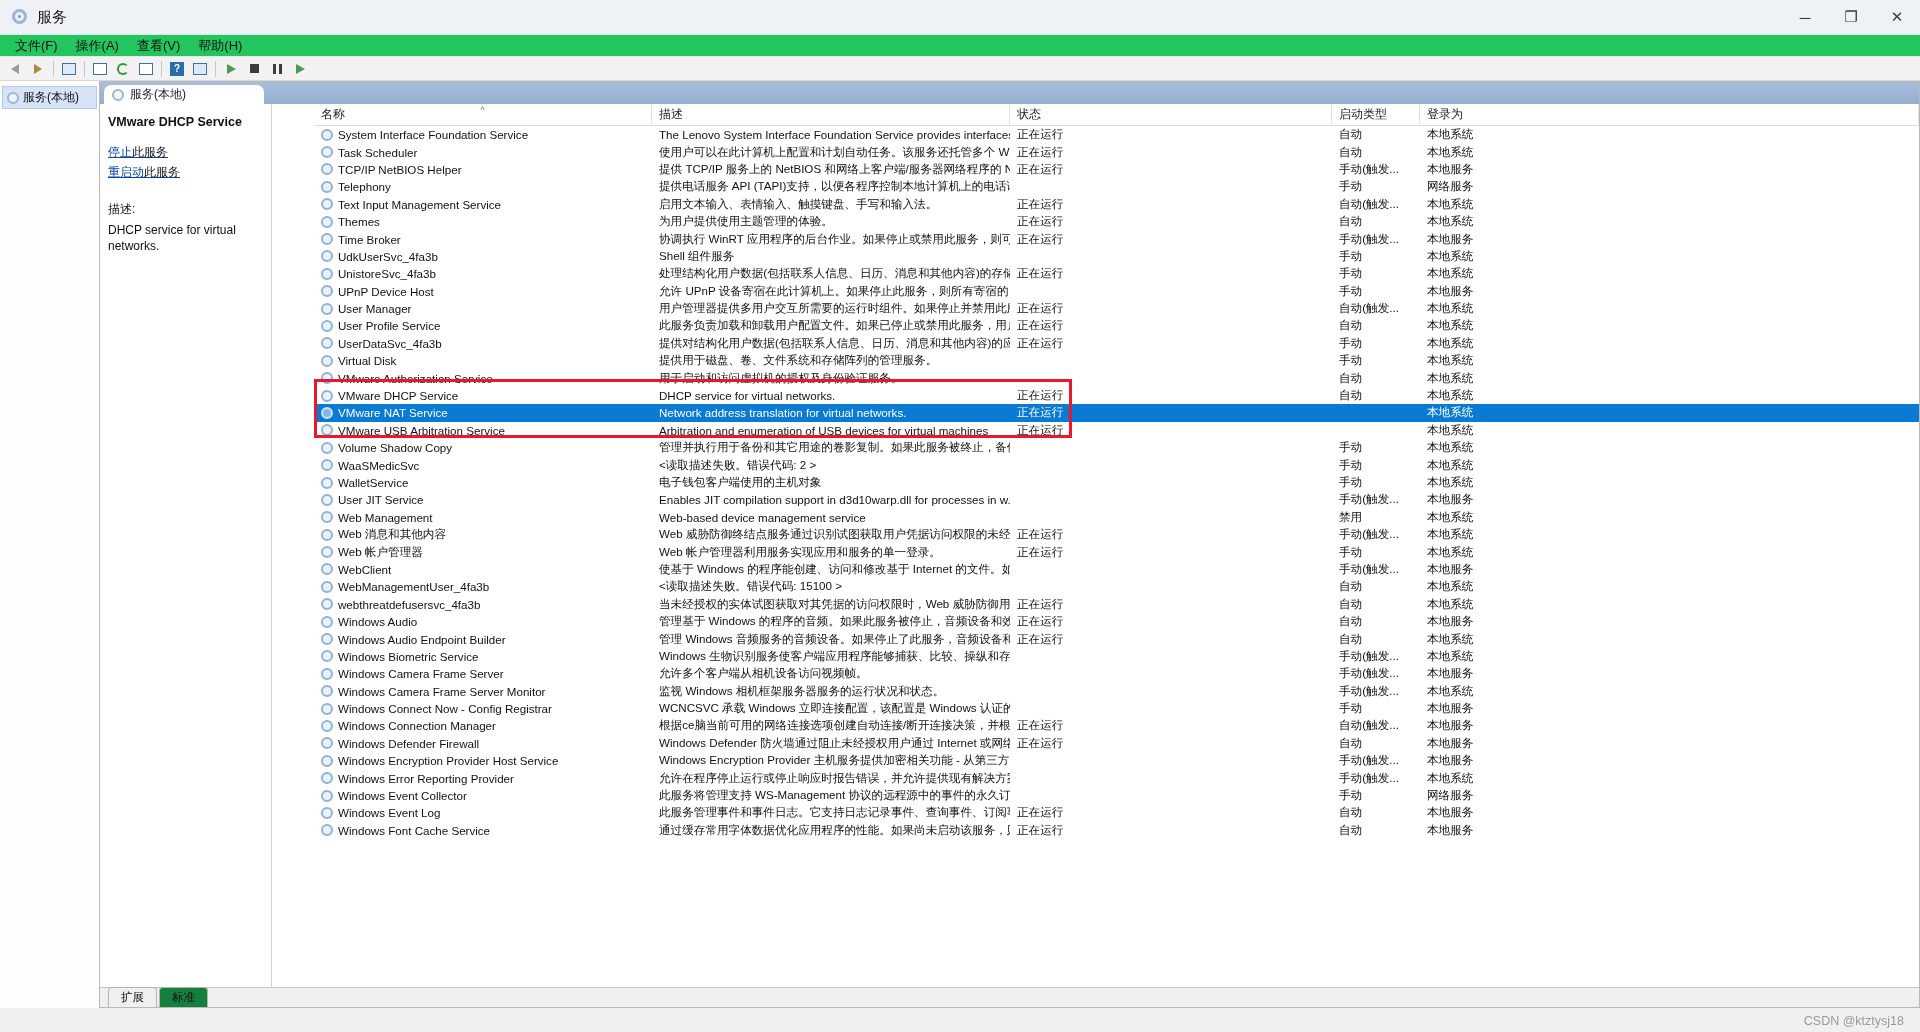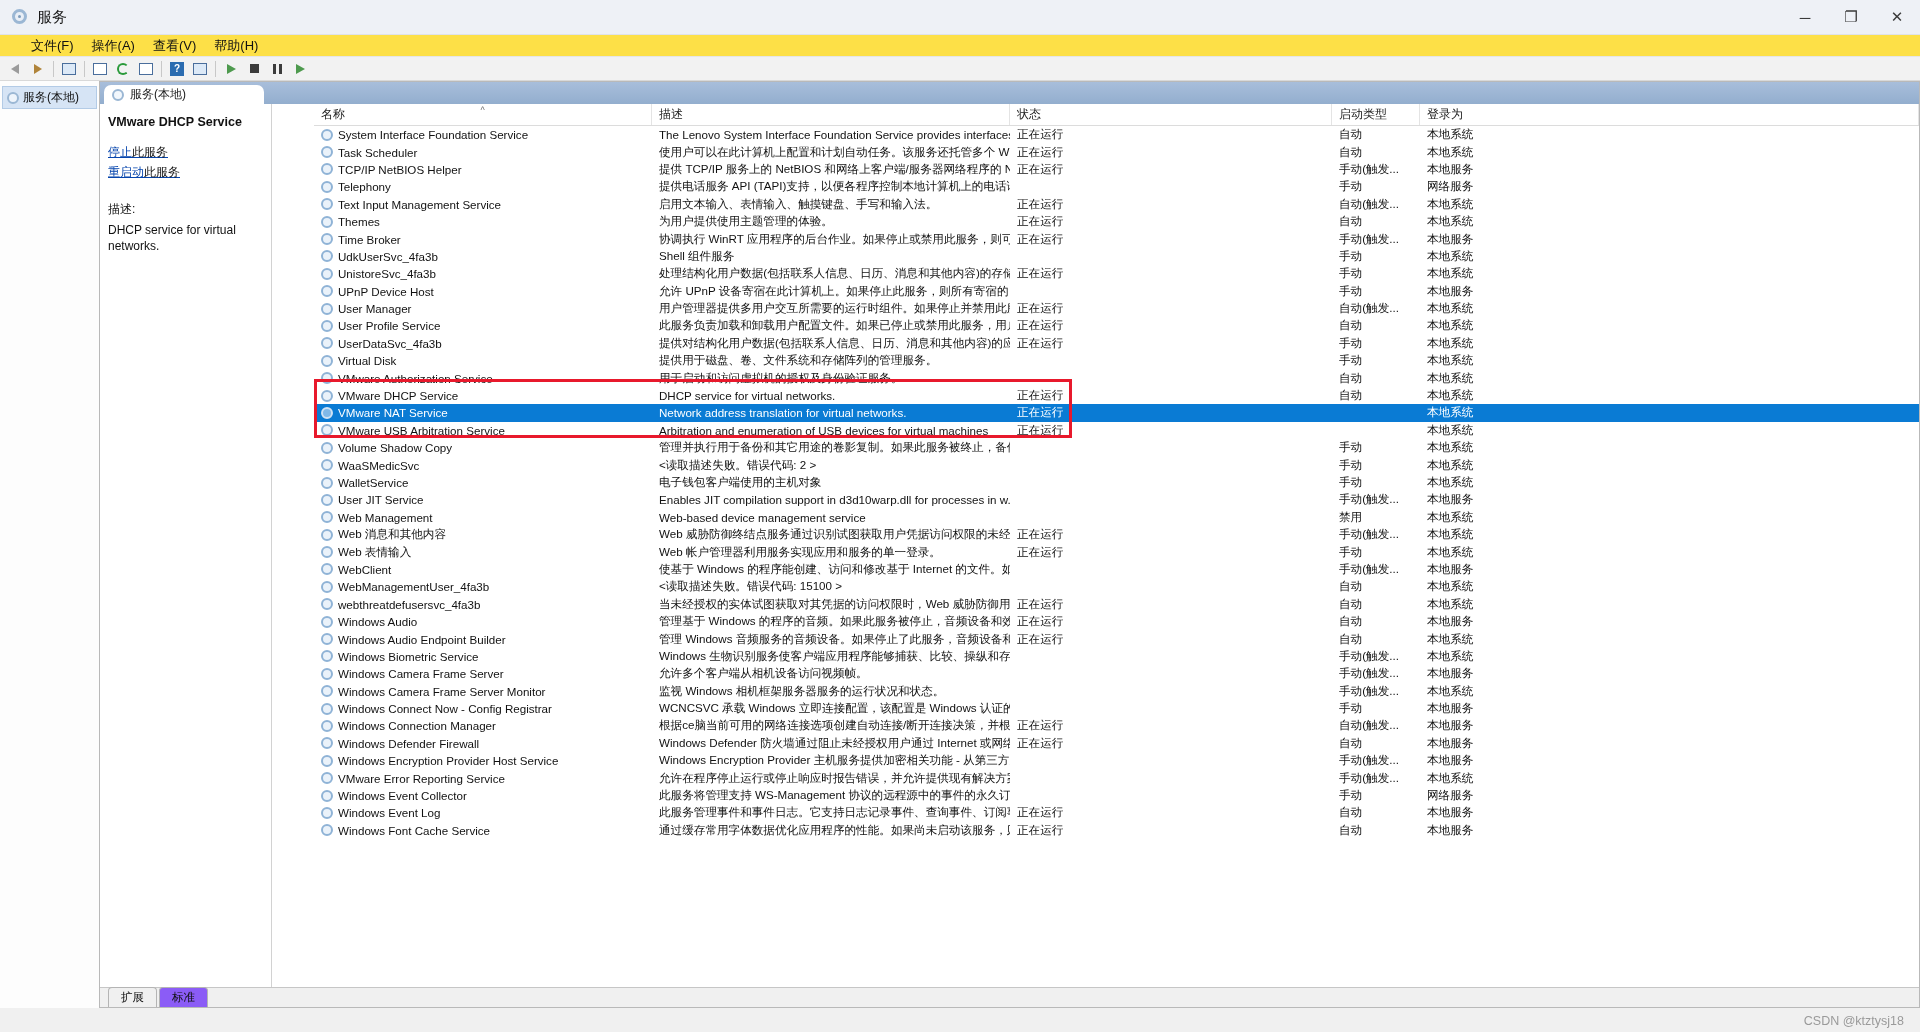--- a/index.html
+++ b/index.html
@@ -38,23 +38,23 @@
   .titlebar-spacer { flex: 1; }
   .winbtn {
     width: 46px; height: 34px; display: flex;
     align-items: center; justify-content: center;
     font-size: 15px; color: #3a3a3a;
   }
 
   
   .menubar {
     height: 22px; flex: 0 0 22px;
-    background: #fde047;
+    background: #22c55e;
     display: flex; align-items: center;
-    padding-left: 22px;
+    padding-left: 6px;
     border-bottom: 1px solid #e6e6e6;
   }
   .menu-item {
     font-size: 13px; color: #111;
     padding: 2px 9px; cursor: default;
   }
 
   
   .toolbar {
     height: 24px; flex: 0 0 24px;
@@ -238,21 +238,21 @@
     padding-left: 8px; gap: 2px;
     border-top: 1px solid #c6c6c6;
   }
   .btab {
     font-size: 11.5px; color: #111;
     padding: 2px 12px 2px 12px;
     background: #f0f0f0;
     border: 1px solid #b4b4b4; border-bottom: none;
     border-radius: 4px 4px 0 0;
   }
-  .btab.active { background: #8b5cf6; }
+  .btab.active { background: #15803d; }
 
   .statusbar {
     height: 24px; flex: 0 0 24px;
     background: #f0f0f0;
     position: relative;
   }
   .watermark {
     position: absolute; right: 16px; bottom: 4px;
     font-size: 12.5px; color: #9a9a9a;
   }
@@ -599,21 +599,21 @@
                   <span>Web 消息和其他内容</span>
                 </div>
                 <div class="cell c-desc">Web 威胁防御终结点服务通过识别试图获取用户凭据访问权限的未经授权...</div>
                 <div class="cell c-status">正在运行</div>
                 <div class="cell c-start">手动(触发...</div>
                 <div class="cell c-logon">本地系统</div>
               </div>
               <div class="row">
                 <div class="cell c-name">
                   <span class="svc-icon"></span>
-                  <span>Web 表情输入</span>
+                  <span>Web 帐户管理器</span>
                 </div>
                 <div class="cell c-desc">Web 帐户管理器利用服务实现应用和服务的单一登录。</div>
                 <div class="cell c-status">正在运行</div>
                 <div class="cell c-start">手动</div>
                 <div class="cell c-logon">本地系统</div>
               </div>
               <div class="row">
                 <div class="cell c-name">
                   <span class="svc-icon"></span>
                   <span>WebClient</span>
@@ -729,21 +729,21 @@
                   <span>Windows Encryption Provider Host Service</span>
                 </div>
                 <div class="cell c-desc">Windows Encryption Provider 主机服务提供加密相关功能 - 从第三方加密...</div>
                 <div class="cell c-status"></div>
                 <div class="cell c-start">手动(触发...</div>
                 <div class="cell c-logon">本地服务</div>
               </div>
               <div class="row">
                 <div class="cell c-name">
                   <span class="svc-icon"></span>
-                  <span>VMware Error Reporting Service</span>
+                  <span>Windows Error Reporting Provider</span>
                 </div>
                 <div class="cell c-desc">允许在程序停止运行或停止响应时报告错误，并允许提供现有解决方案。还...</div>
                 <div class="cell c-status"></div>
                 <div class="cell c-start">手动(触发...</div>
                 <div class="cell c-logon">本地系统</div>
               </div>
               <div class="row">
                 <div class="cell c-name">
                   <span class="svc-icon"></span>
                   <span>Windows Event Collector</span>

